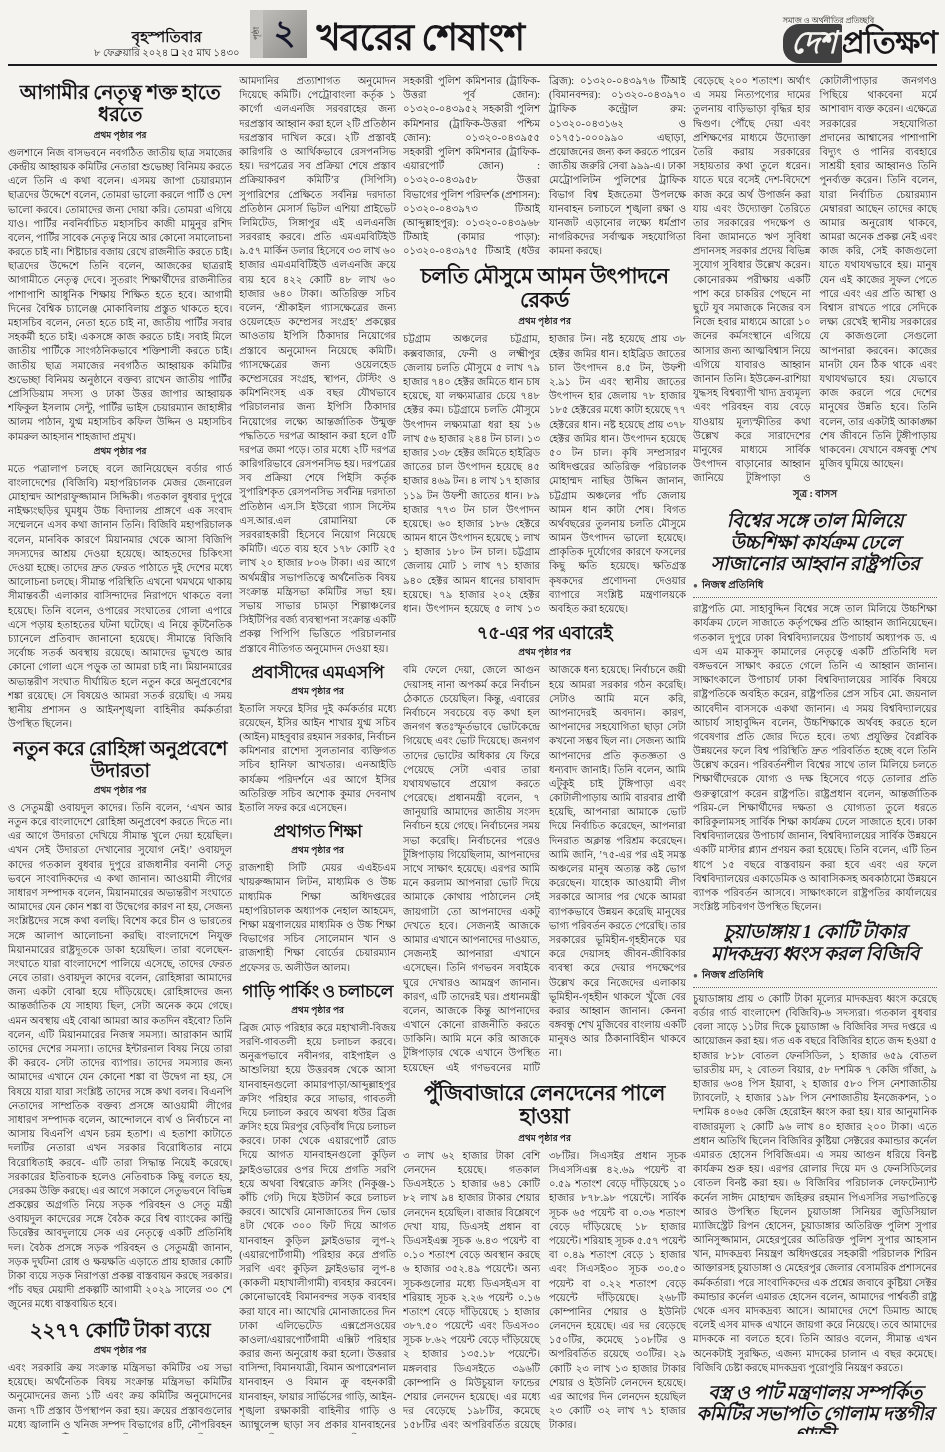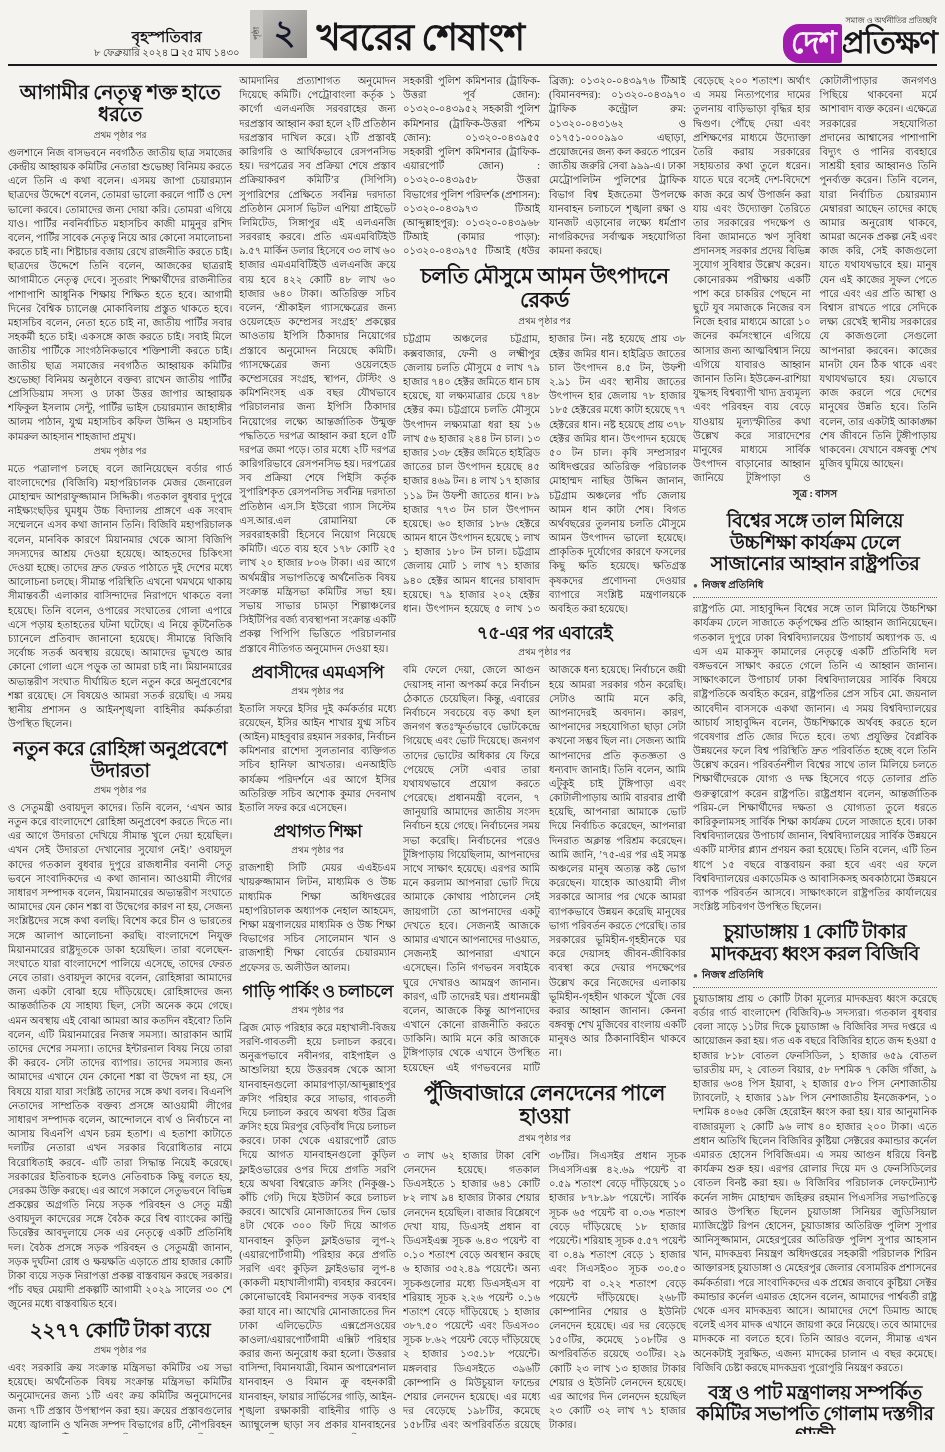--- a/index.html
+++ b/index.html
@@ -15,40 +15,40 @@
   .pagebox{display:flex;align-items:stretch;height:48px;}
   .pagebox-strip{writing-mode:vertical-rl;transform:rotate(180deg);font-size:8px;
        background:#c7c6c2;color:#333;display:flex;align-items:center;justify-content:center;
        width:13px;}
   .pagebox-num{width:44px;background:linear-gradient(135deg,#bdbcb8,#8e8d89);
        display:flex;align-items:center;justify-content:center;font-size:34px;font-weight:bold;
        color:#15152a;}
   .section-title{font-size:37px;font-weight:bold;letter-spacing:-1px;line-height:1;
        padding-bottom:2px;white-space:nowrap;}
   .hdr-spacer{flex:1;}
-  .masthead{text-align:right;line-height:1;margin-left:20px;}
+  .masthead{line-height:1;margin-left:20px;}
   .tagline{font-size:8px;color:#222;margin-bottom:2px;}
   .logo{font-size:31px;font-weight:bold;letter-spacing:-1px;white-space:nowrap;}
-  .logo-dark{background:#a21caf;color:#f5f3ef;padding:1px 6px 3px 8px;border-radius:16px 2px 2px 16px;}
+  .logo-dark{background:#404040;color:#f5f3ef;padding:1px 6px 3px 8px;border-radius:16px 2px 2px 16px;font-style:italic;}
   
   .cols{display:flex;gap:7px;height:1360px;overflow:hidden;}
   .col{overflow:hidden;}
   .c1{width:229px;}
   .c2{width:160px;}
   .cm{width:289px;}
   .cr{width:249px;}
   
   .headline{font-weight:bold;text-align:center;line-height:1.12;margin:7px 0 2px;letter-spacing:-.3px;}
   .h1a{font-size:20px;}
   .h1b{font-size:19px;}
   .h2a{font-size:17px;}
   .hma{font-size:21px;}
   .hmb{font-size:18px;}
-  .hra{font-size:19px;}
-  .kicker{text-align:center;font-size:9px;font-weight:normal;margin:0 0 3px;}
+  .hra{font-size:19px;font-style:italic;}
+  .kicker{text-align:center;font-size:9px;font-weight:bold;margin:0 0 3px;}
   .body{font-size:10px;line-height:1.42;text-align:justify;color:#1c1c20;
         text-justify:inter-word;word-break:normal;}
   .two-col{columns:2;column-gap:9px;}
   .byline{display:flex;align-items:center;gap:4px;font-size:10px;font-weight:bold;
           border-bottom:1px dotted #66666a;padding:1px 0 3px;margin-bottom:4px;}
   .bull{font-size:8px;color:#55555a;}
   .src{text-align:center;font-size:10px;font-weight:bold;margin-top:1px;}
   .phones{font-size:10px;line-height:1.42;text-align:justify;}
 </style>
 </head>

